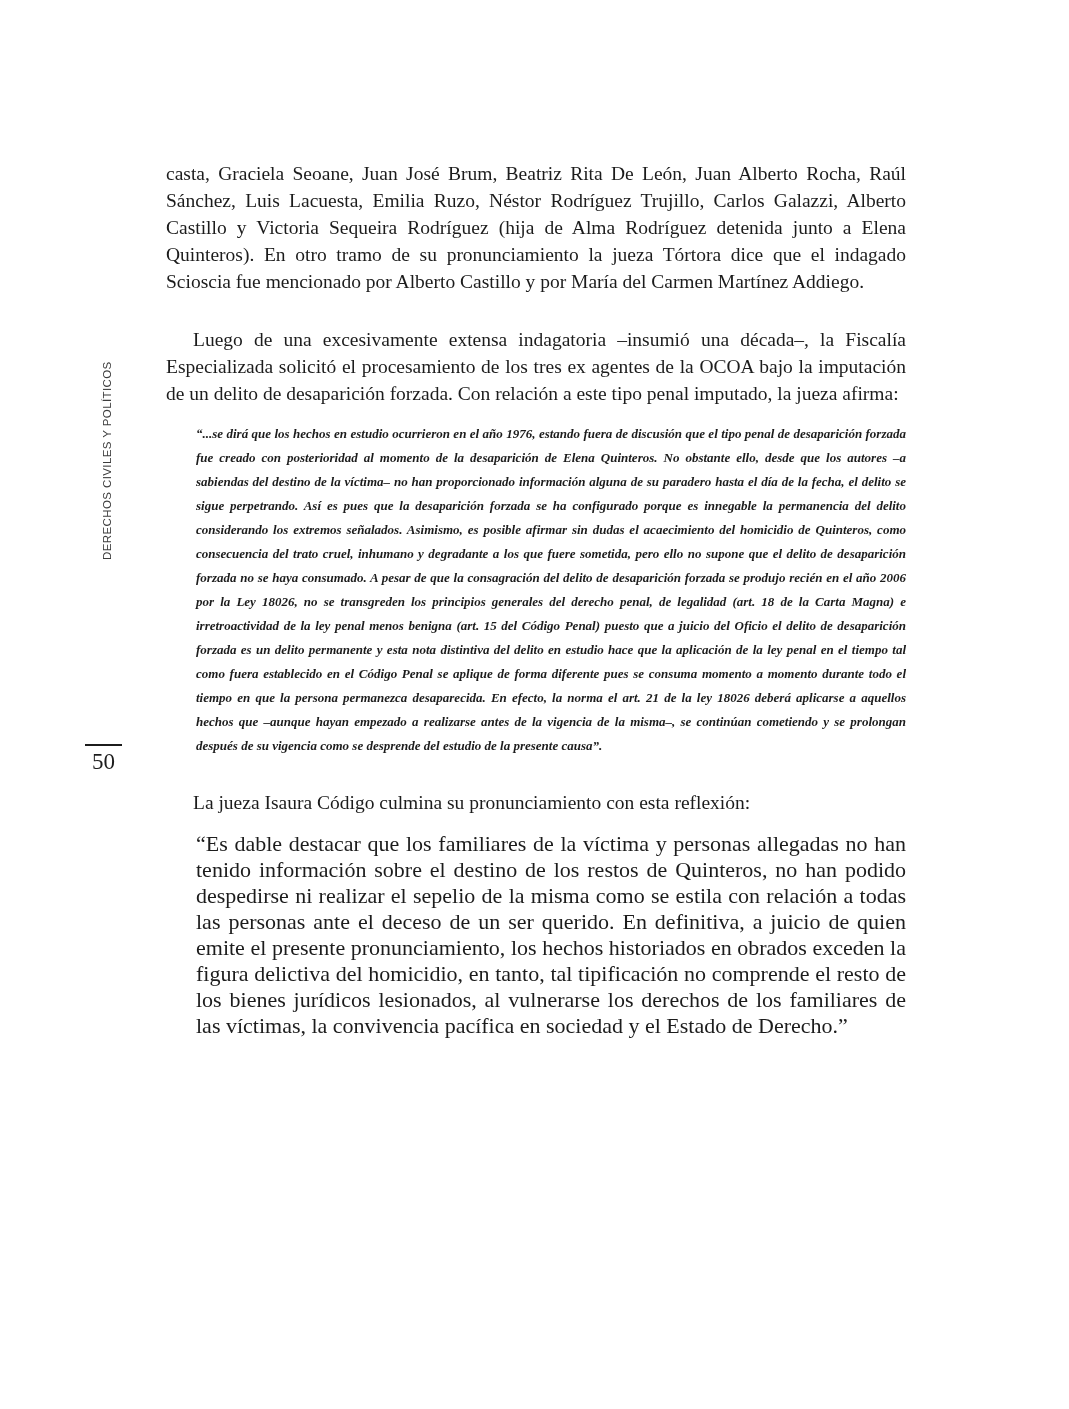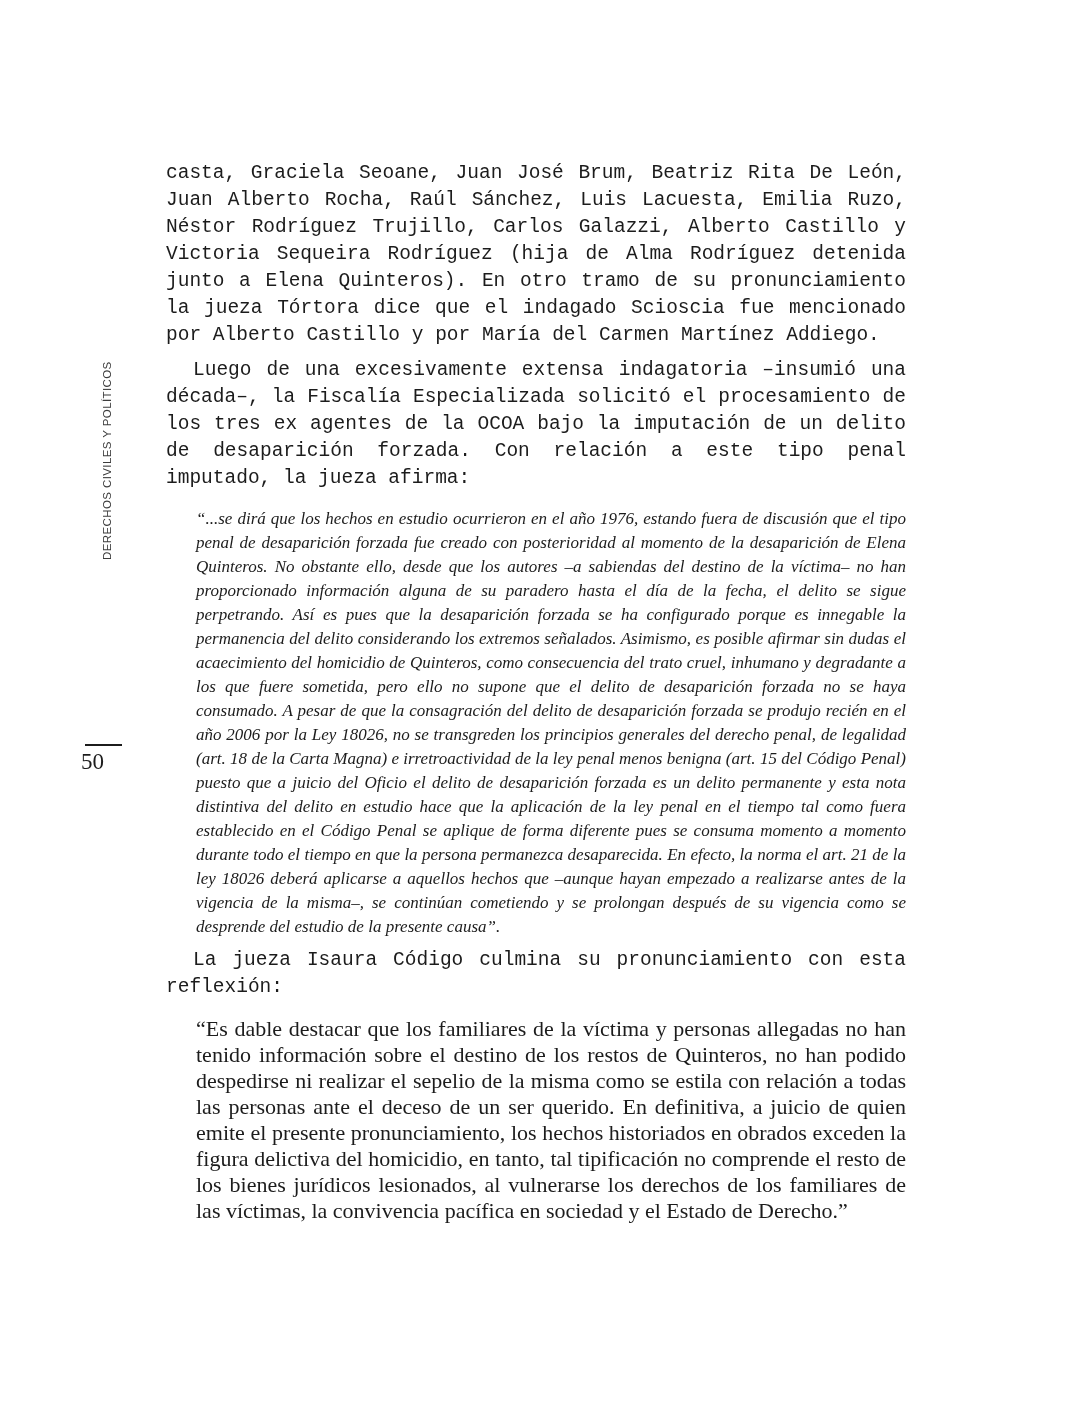--- a/index.html
+++ b/index.html
@@ -38,53 +38,53 @@
     left: 85px;
     top: 744px;
     width: 37px;
     border-top: 2px solid #1c1c1c;
   }
   .folio-num {
     position: absolute;
     left: 81px;
     top: 748px;
     width: 45px;
-    text-align: left;
+    text-align: center;
     font-size: 23px;
     line-height: 28px;
     color: #1c1c1c;
   }
   
   .text-block {
     position: absolute;
     left: 166px;
     top: 160px;
     width: 740px;
   }
   .body-par {
     margin: 0;
     font-size: 19.5px;
     line-height: 27px;
     text-align: justify;
-    font-family: Liberation Mono, monospace;
   }
   .body-par.indent {
     text-indent: 27px;
-    margin-top: 8px;
+    margin-top: 31px;
   }
   blockquote.quote {
     margin: 15px 0 0 30px;
     padding: 0;
     width: 710px;
     text-align: justify;
   }
   blockquote.quote.italic {
     font-style: italic;
-    font-size: 17px;
+    font-size: 13px;
     line-height: 24px;
+    font-weight: bold;
   }
   blockquote.quote.roman {
     font-style: normal;
     font-size: 22px;
     line-height: 26px;
   }
 </style>
 </head>
 <body>
 

